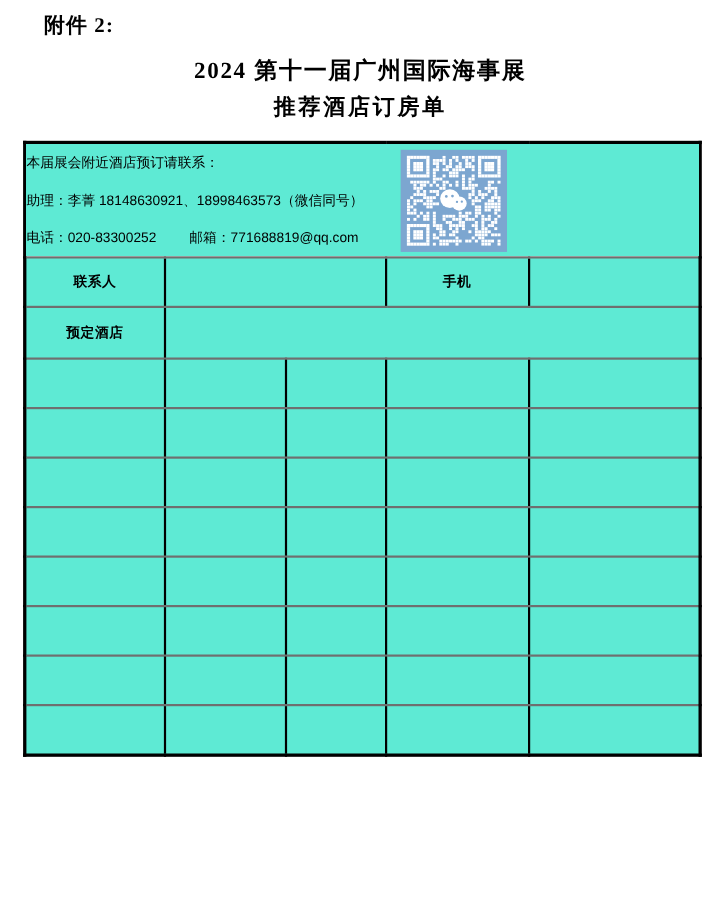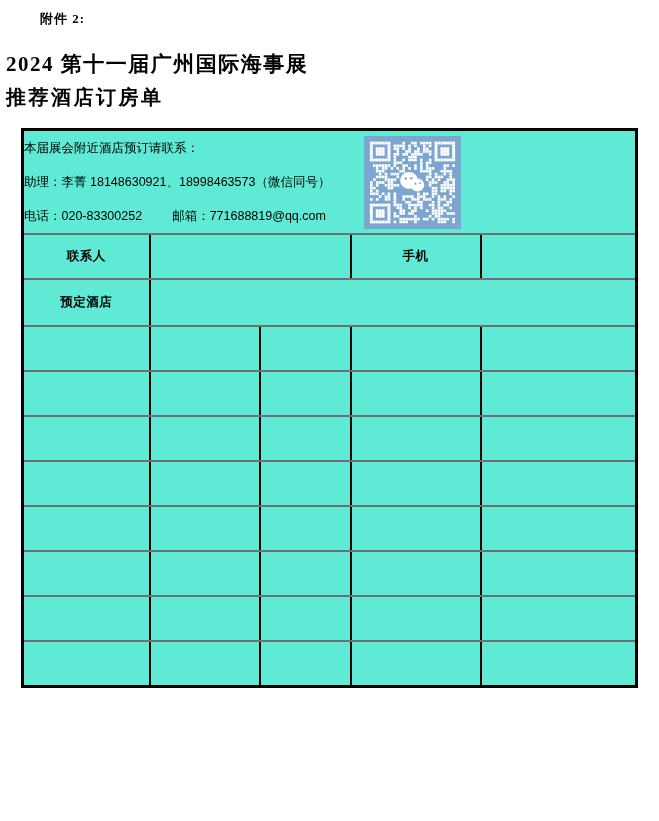--- a/index.html
+++ b/index.html
@@ -1,21 +1,21 @@
 <!DOCTYPE html>
 <html><head>
 <meta charset="utf-8">
 <style>
   html,body{margin:0;padding:0;background:#fff;}
   .page{position:relative;width:659px;height:821px;background:#ffffff;overflow:hidden;
         font-family:"Liberation Sans","DejaVu Sans",sans-serif;color:#000;}
 
-  .attachment{position:absolute;left:40px;top:10px;font-size:13px;font-weight:bold;
+  .attachment{position:absolute;left:40px;top:10px;font-size:19px;font-weight:bold;
               font-family:"Liberation Serif","DejaVu Serif",serif;letter-spacing:1px;}
-  .title{position:absolute;left:6px;width:623px;text-align:left;font-weight:bold;
+  .title{position:absolute;left:16px;width:623px;text-align:center;font-weight:bold;
          font-family:"Liberation Serif","DejaVu Serif",serif;}
   .t1{top:50px;font-size:21px;letter-spacing:1.5px;}
   .t2{top:84px;font-size:20px;letter-spacing:2.5px;}
 
   table.form{position:absolute;left:21px;top:128px;width:614px;border-collapse:collapse;
              table-layout:fixed;border:3px solid #000;}
   table.form td{border-left:2px solid #000;border-right:2px solid #000;
                 border-top:2px solid #6f6f6f;border-bottom:2px solid #6f6f6f;
                 padding:0;background:#5eead4;}
   .lbl{font-weight:bold;font-size:12.5px;text-align:center;vertical-align:middle;

